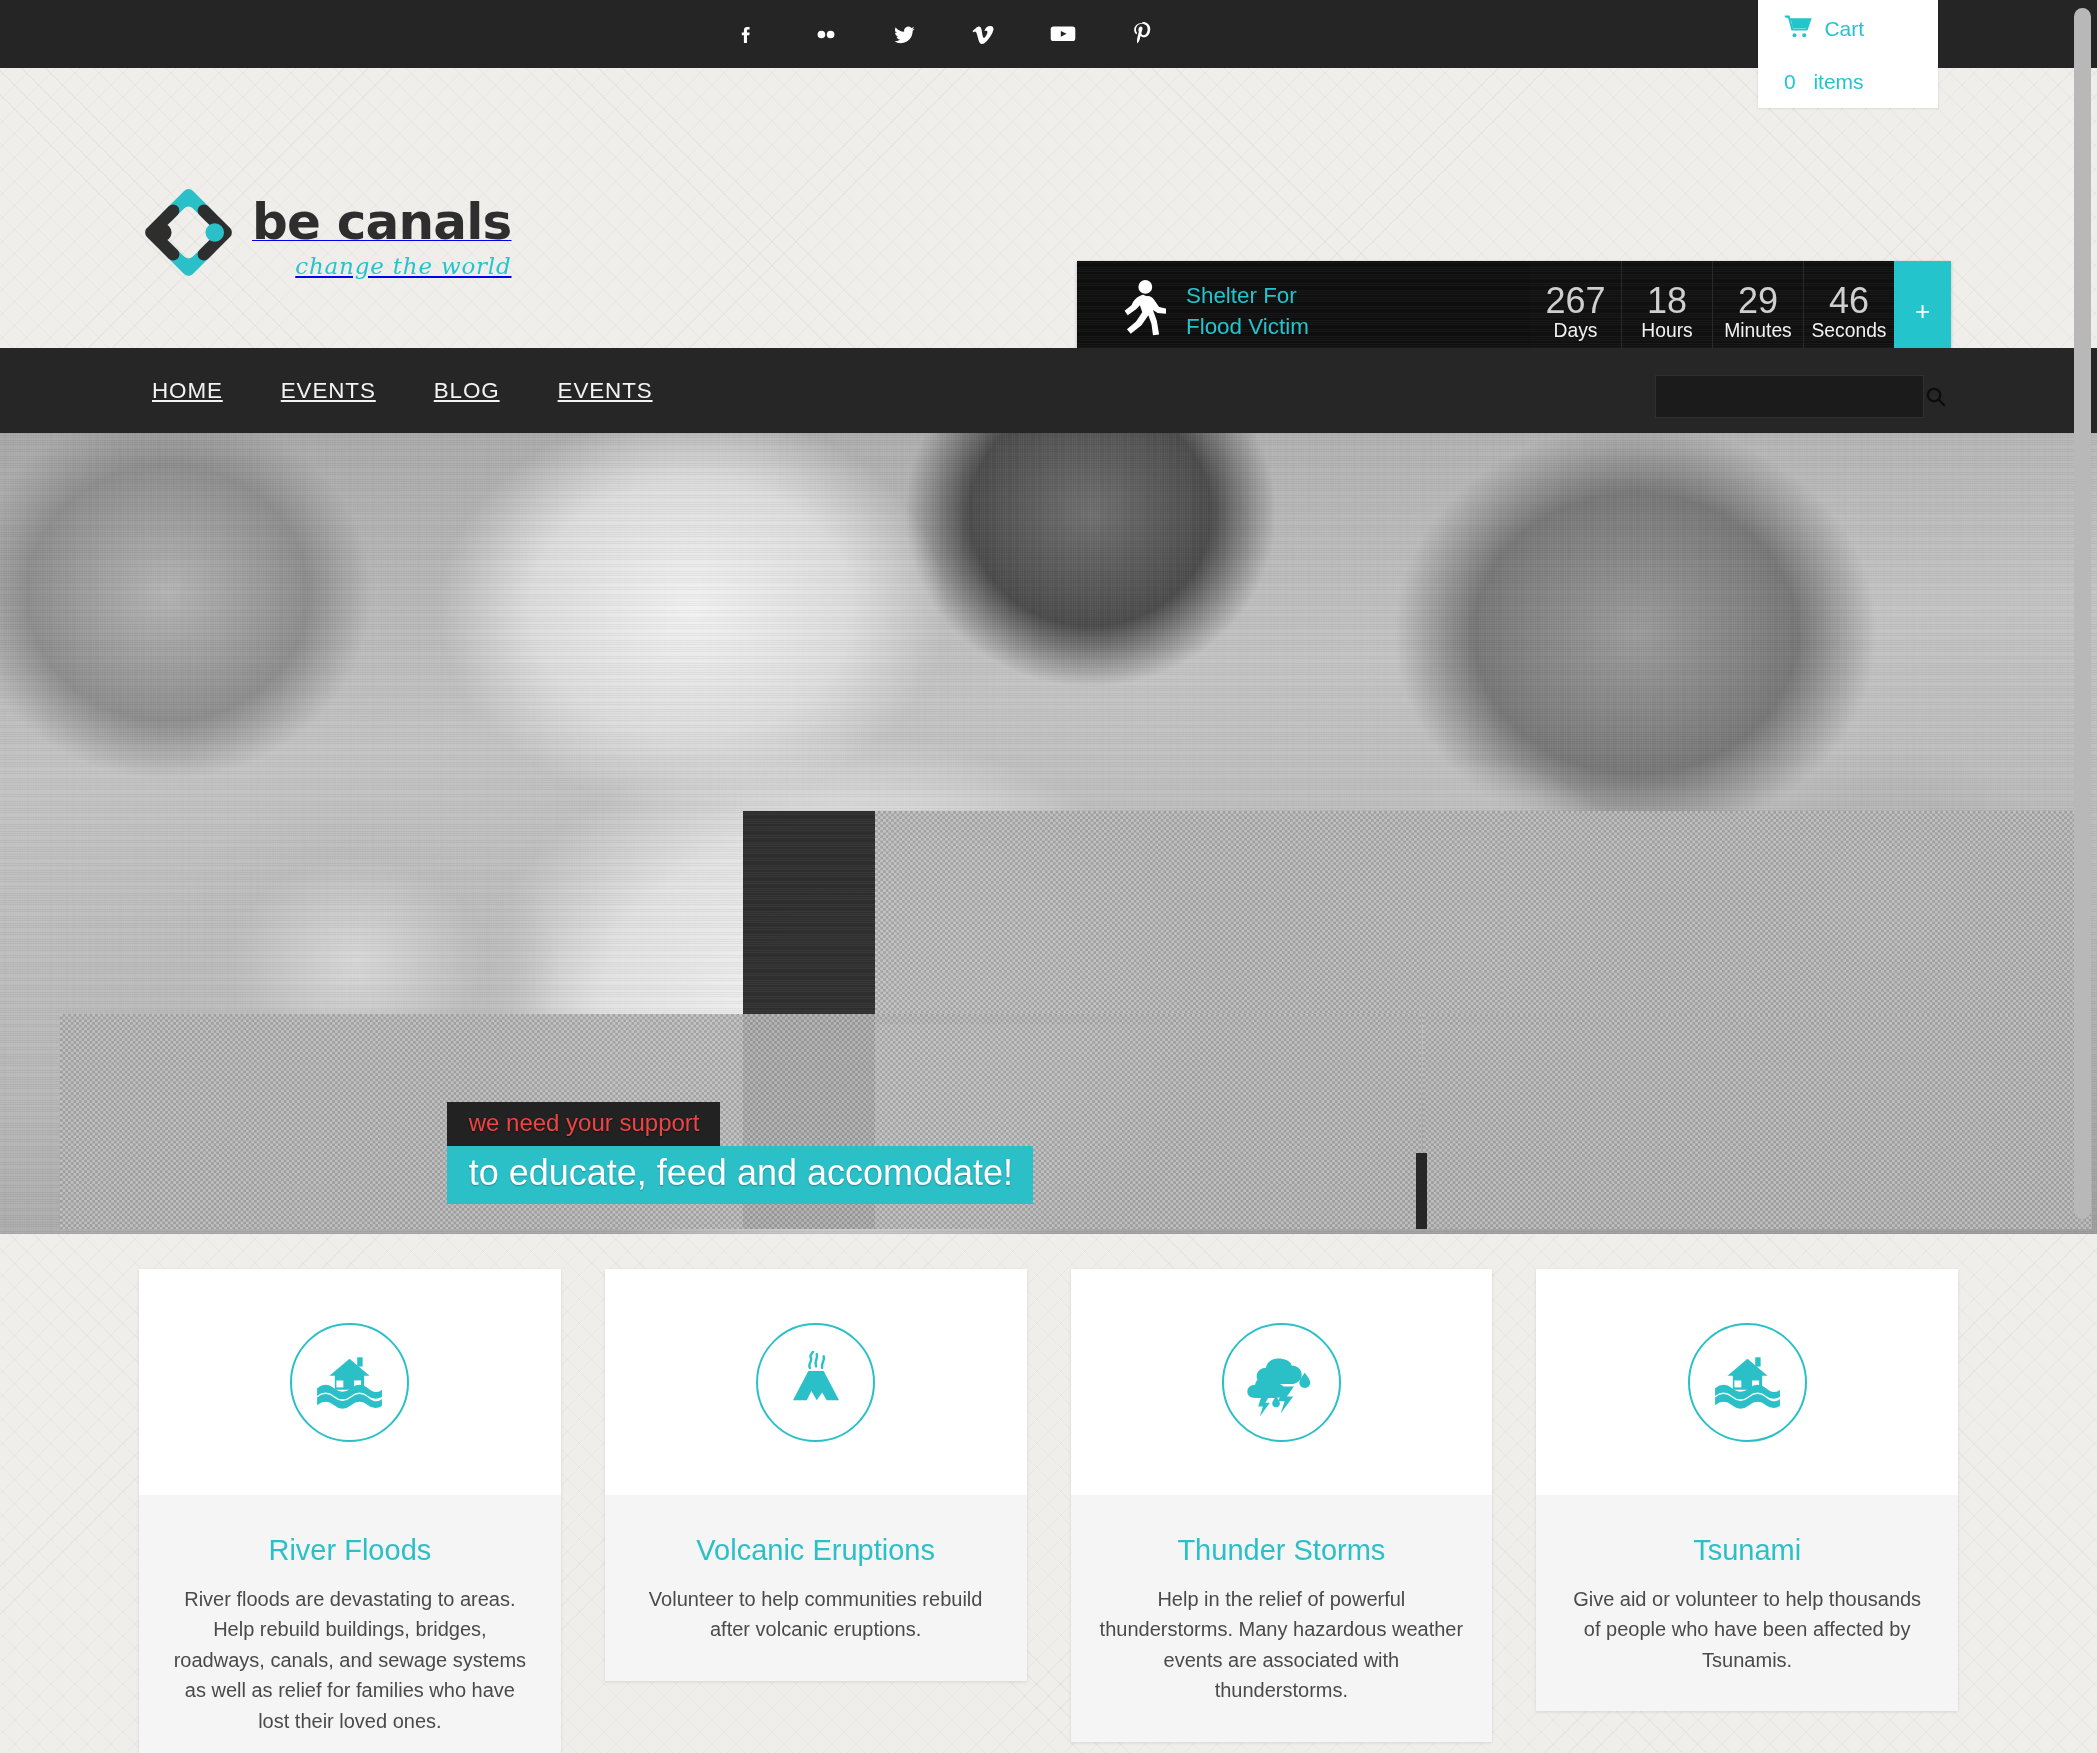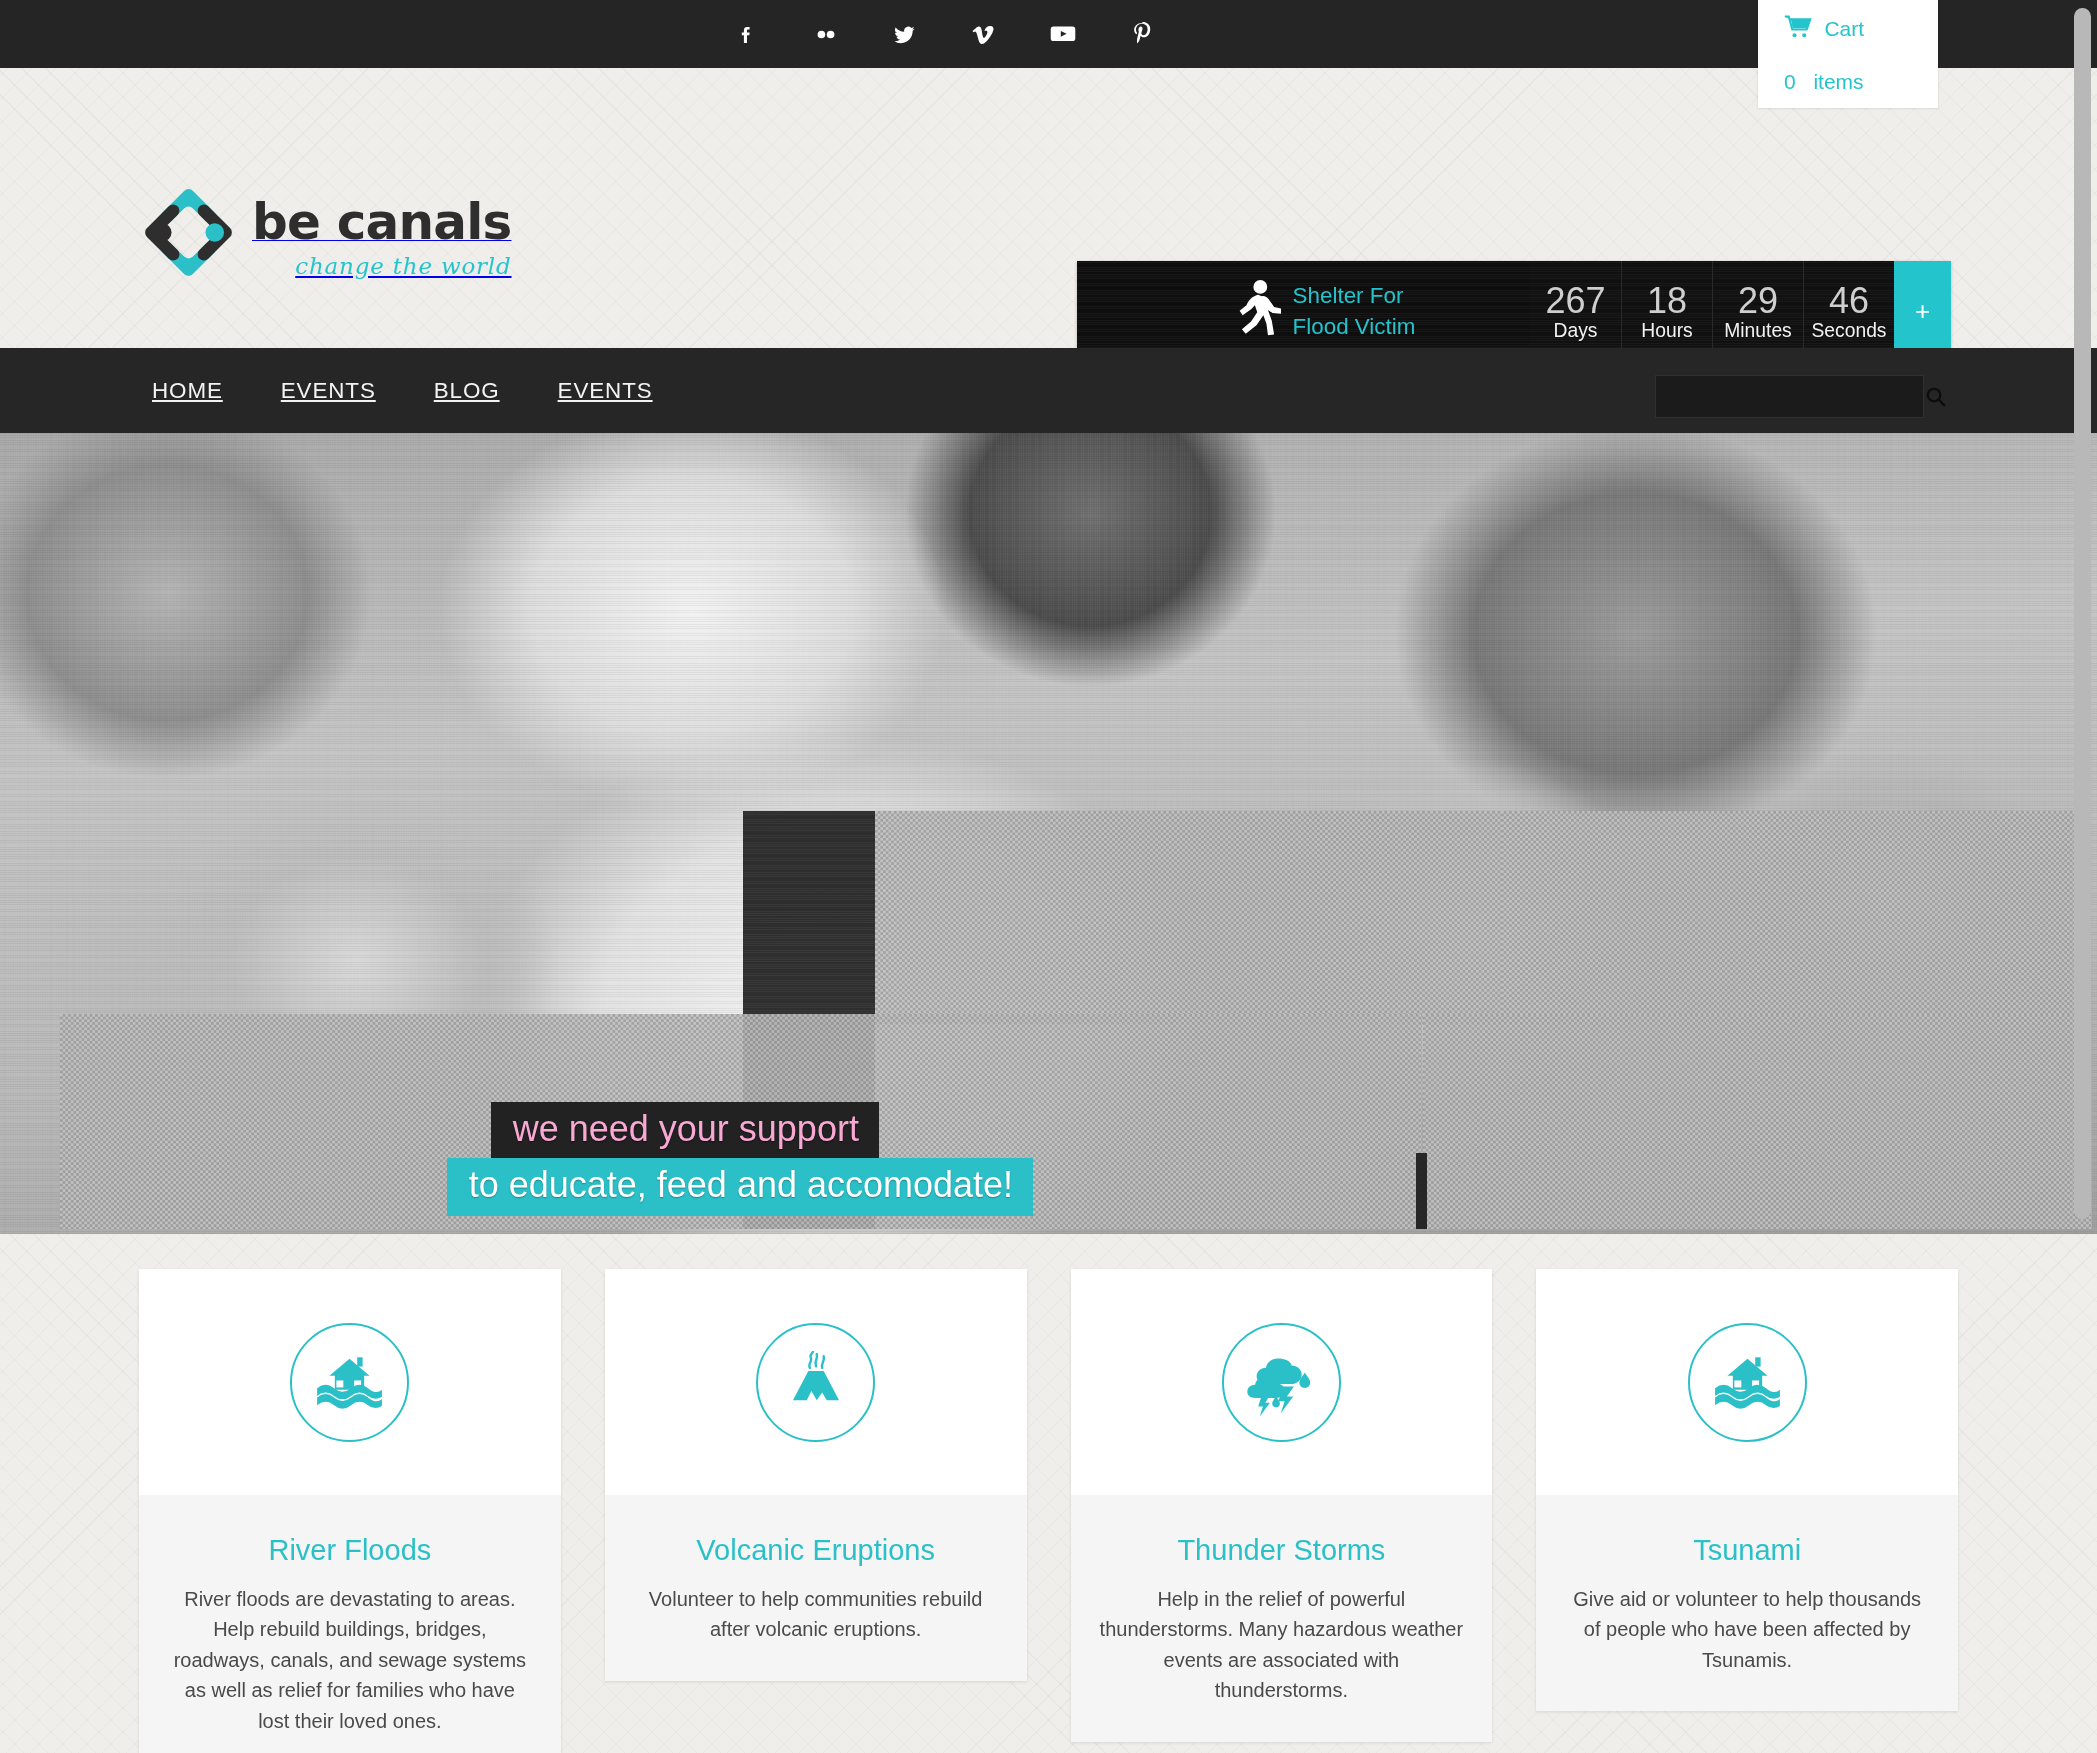--- a/index.html
+++ b/index.html
@@ -115,22 +115,21 @@
     align-items: stretch;
     box-shadow: 0 0.8px 3.1px rgba(0,0,0,.22);
   }
   .cd-cause {
     width: 453px;
     background: #0e0e0e;
     background-image: repeating-linear-gradient(0deg, rgba(255,255,255,.045) 0 0.8px, transparent 0.8px 2.3px);
     display: flex;
     align-items: center;
     padding-left: 43px;
-    gap: 12px;
-    justify-content: center;
+    gap: 20px;
   }
   .runner { width: 46px; height: 65px; flex: none; }
   .cd-cause-txt { color: #24c4cd; font-size: 22.4px; line-height: 1.38; }
   .cd-units { display: flex; background: #101010; }
   .cd-unit {
     width: 91px;
     border-left: 0.8px solid #2a2a2a;
     background-image: repeating-linear-gradient(0deg, rgba(255,255,255,.04) 0 0.8px, transparent 0.8px 2.3px);
     display: flex;
     flex-direction: column;
@@ -238,28 +237,27 @@
   .g6 { left: 1416px; top: 1153px; width: 10.8px; height: 76px; background: #1b1b1b; background-image: none; }
 
   .hero-caption {
     position: absolute;
     left: 447px;
     top: 1102px;
     z-index: 4;
   }
   .cap1 {
     background: #222222;
-    color: #f9a8d4;
-    font-size: 36px;
+    color: #ef4444;
+    font-size: 24px;
     padding: 9.3px 20px 10.8px 21.7px;
     display: inline-block;
     line-height: 1;
     text-shadow: 0 0.8px 1.5px rgba(0,0,0,.5);
     font-weight: 300;
-    margin-left: 44px;
   }
   .cap2 {
     background: #2bc0c8;
     color: #ffffff;
     font-size: 36px;
     padding: 9.3px 20px 12.4px 21.7px;
     display: inline-block;
     line-height: 1;
     text-shadow: 0 0.8px 1.5px rgba(0,0,0,.3);
     font-weight: 300;

